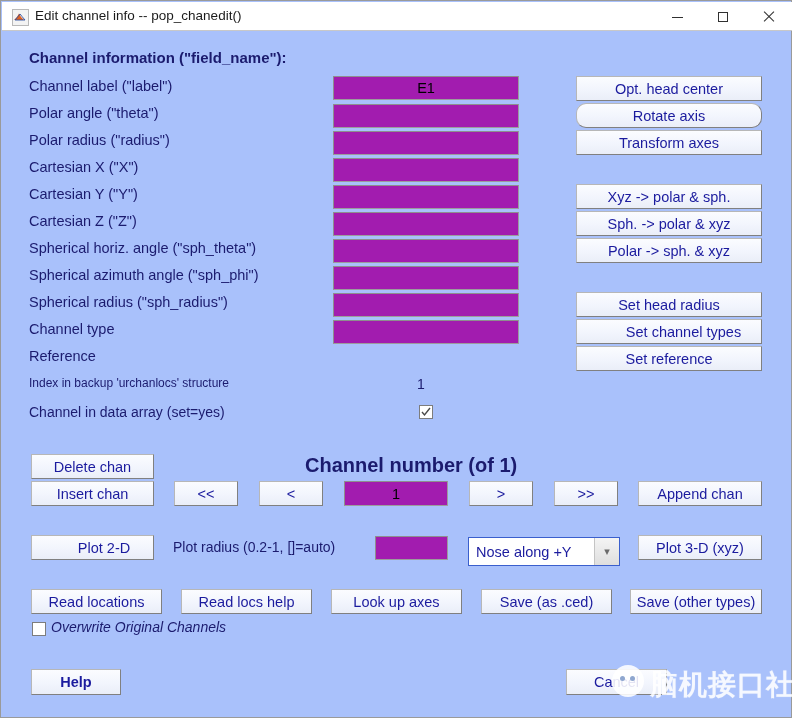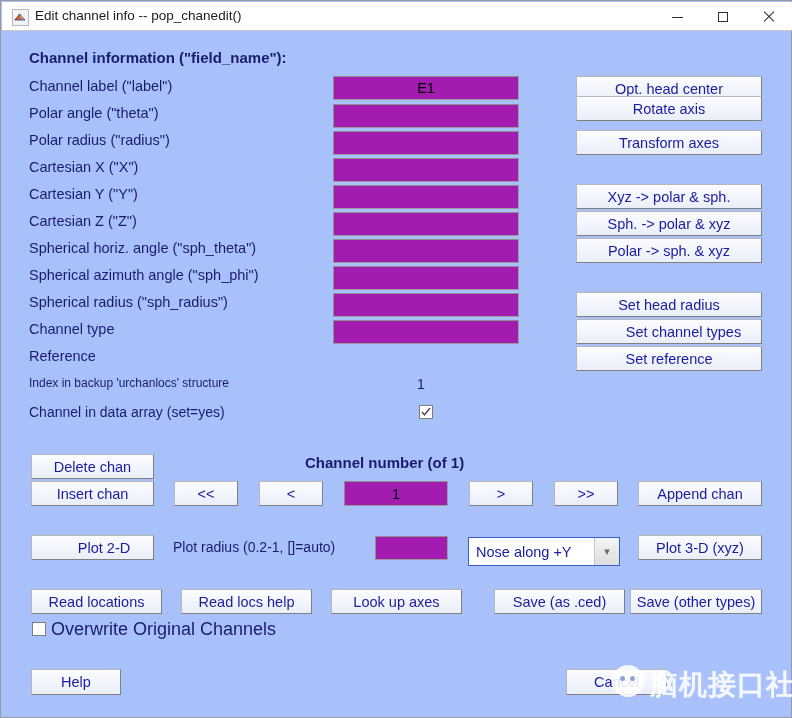--- a/index.html
+++ b/index.html
@@ -185,32 +185,32 @@
 
   <div class="lbl" style="left:416px;top:375px;font-size:14px;">1</div>
 
   <div class="chk" style="left:418px;top:404px;">
     <svg width="12" height="12" viewBox="0 0 12 12">
       <path d="M2 6 L4.5 9 L10 2" fill="none" stroke="#4a4a4a" stroke-width="1.4"></path>
     </svg>
   </div>
 
   <div class="btn" style="left:575px;top:75px;width:186px;height:25px;">Opt. head center</div>
-  <div class="btn" style="left:575px;top:95px;width:186px;height:25px;">Rotate axis</div>
+  <div class="btn" style="left:575px;top:102px;width:186px;height:25px;border-radius:10px;">Rotate axis</div>
   <div class="btn" style="left:575px;top:129px;width:186px;height:25px;">Transform axes</div>
 
   <div class="btn" style="left:575px;top:183px;width:186px;height:25px;">Xyz -&gt; polar &amp; sph.</div>
   <div class="btn" style="left:575px;top:210px;width:186px;height:25px;">Sph. -&gt; polar &amp; xyz</div>
   <div class="btn" style="left:575px;top:237px;width:186px;height:25px;">Polar -&gt; sph. &amp; xyz</div>
 
   <div class="btn" style="left:575px;top:291px;width:186px;height:25px;">Set head radius</div>
   <div class="btn" style="left:575px;top:318px;width:186px;height:25px;padding-left:29px;">Set channel types</div>
   <div class="btn" style="left:575px;top:345px;width:186px;height:25px;">Set reference</div>
 
-  <div class="lbl bold" style="left:304px;top:453px;font-size:15px;">Channel number (of 1)</div>
+  <div class="lbl bold" style="left:304px;top:453px;font-size:20px;">Channel number (of 1)</div>
 
   <div class="btn" style="left:30px;top:453px;width:123px;height:25px;">Delete chan</div>
   <div class="btn" style="left:30px;top:480px;width:123px;height:25px;">Insert chan</div>
   <div class="btn" style="left:173px;top:480px;width:64px;height:25px;">&lt;&lt;</div>
   <div class="btn" style="left:258px;top:480px;width:64px;height:25px;">&lt;</div>
   <div class="tfield" style="left:343px;top:480px;width:104px;height:25px;">1</div>
   <div class="btn" style="left:468px;top:480px;width:64px;height:25px;">&gt;</div>
   <div class="btn" style="left:553px;top:480px;width:64px;height:25px;">&gt;&gt;</div>
   <div class="btn" style="left:637px;top:480px;width:124px;height:25px;">Append chan</div>
 
@@ -219,27 +219,27 @@
   <div class="tfield" style="left:374px;top:535px;width:73px;height:24px;"></div>
   <div class="ddown" style="left:467px;top:536px;width:152px;height:29px;">
     <span class="dtext">Nose along +Y</span>
     <span class="darrow">▾</span>
   </div>
   <div class="btn" style="left:637px;top:534px;width:124px;height:25px;">Plot 3-D (xyz)</div>
 
   <div class="btn" style="left:30px;top:588px;width:131px;height:25px;">Read locations</div>
   <div class="btn" style="left:180px;top:588px;width:131px;height:25px;">Read locs help</div>
   <div class="btn" style="left:330px;top:588px;width:131px;height:25px;">Look up axes</div>
-  <div class="btn" style="left:480px;top:588px;width:131px;height:25px;margin-left:13px;">Save (as .ced)</div>
+  <div class="btn" style="left:480px;top:588px;width:131px;height:25px;">Save (as .ced)</div>
   <div class="btn" style="left:629px;top:588px;width:132px;height:25px;">Save (other types)</div>
 
   <div class="chk" style="left:31px;top:621px;"></div>
-  <div class="lbl" style="left:50px;top:618px;font-size:18px;">Overwrite Original Channels</div>
-
-  <div class="btn" style="left:30px;top:668px;width:90px;height:26px;">Help</div>
+  <div class="lbl" style="left:50px;top:618px;font-size:14px;font-style:italic;">Overwrite Original Channels</div>
+
+  <div class="btn" style="left:30px;top:668px;width:90px;height:26px;font-weight:bold;">Help</div>
   <div class="btn" style="left:565px;top:668px;width:101px;height:26px;">Cancel</div>
 
   <div id="watermark">
     <div id="wm-logo">
       <span class="eye l"></span>
         <span class="eye r"></span>
     </div>
     <div id="wm-text">脑机接口社区</div>
   </div>
 

